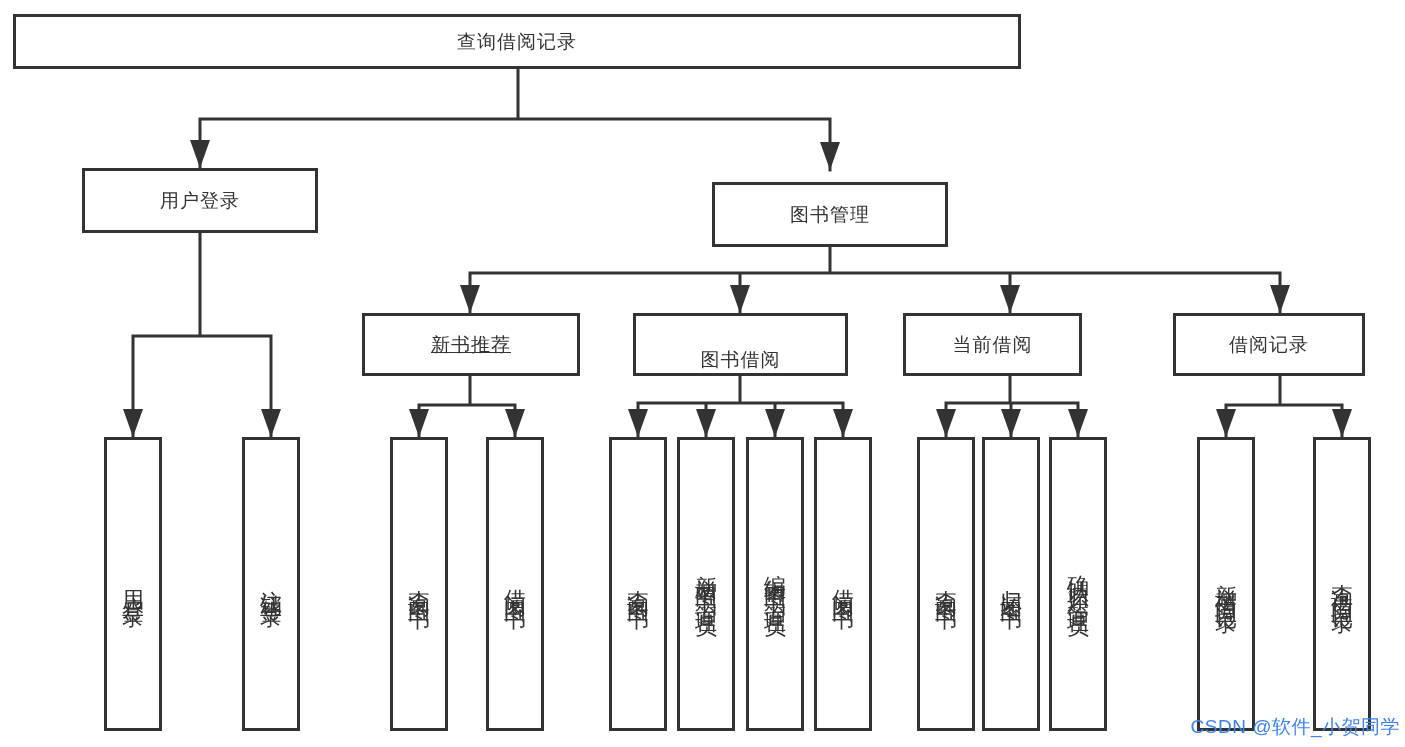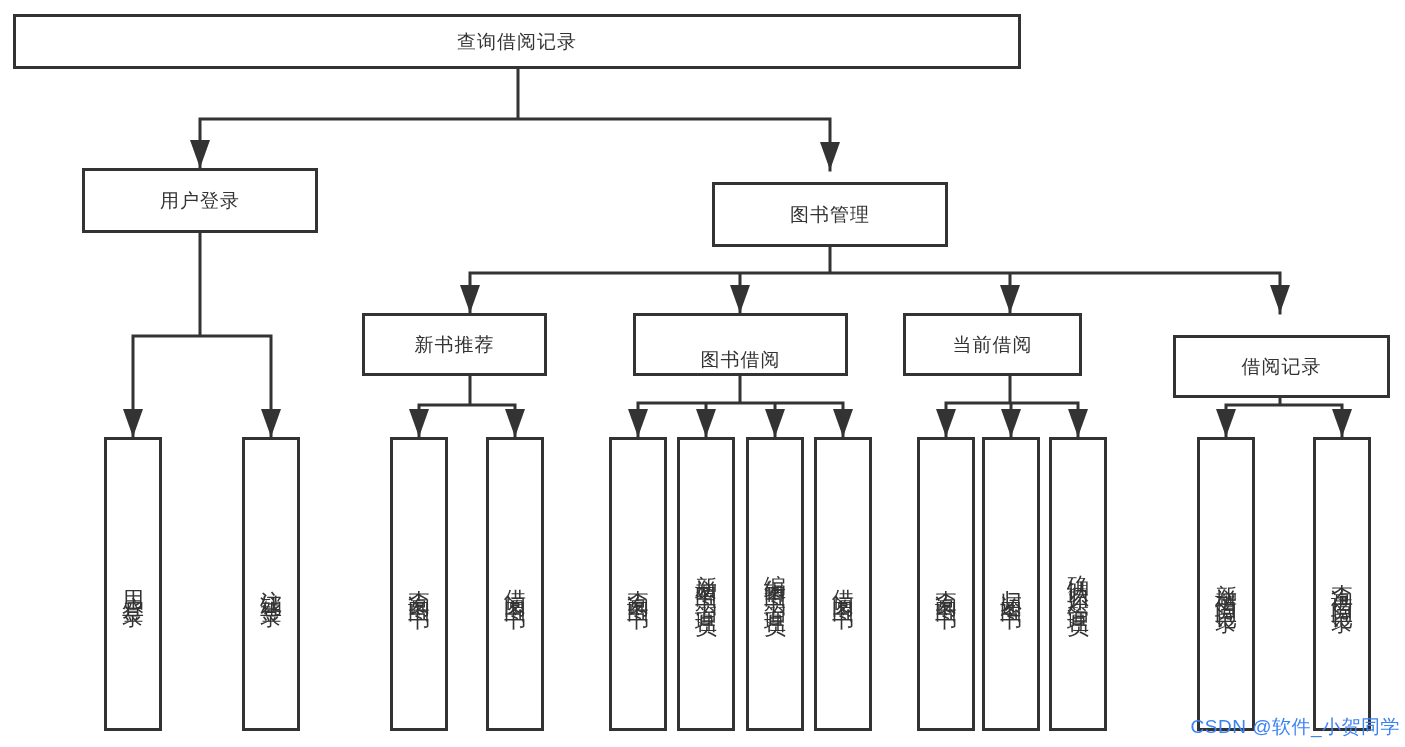--- a/index.html
+++ b/index.html
@@ -88,30 +88,30 @@
     <span>查询借阅记录</span>
   </div>
 
   <div class="node h" style="left:82px; top:168px; width:236px; height:65px;">
     <span>用户登录</span>
   </div>
   <div class="node h" style="left:712px; top:182px; width:236px; height:65px;">
     <span>图书管理</span>
   </div>
 
-  <div class="node h" style="left:362px; top:313px; width:185px; height:63px;">
+  <div class="node h" style="left:362px; top:313px; width:218px; height:63px;text-decoration:underline;">
     <span>新书推荐</span>
   </div>
   <div class="node h" style="left:633px; top:313px; width:215px; height:63px;align-items:flex-end;">
     <span>图书借阅</span>
   </div>
   <div class="node h" style="left:903px; top:313px; width:179px; height:63px;">
     <span>当前借阅</span>
   </div>
-  <div class="node h" style="left:1173px; top:313px; width:217px; height:63px;margin-top:22px;">
+  <div class="node h" style="left:1173px; top:313px; width:192px; height:63px;">
     <span>借阅记录</span>
   </div>
 
   <div class="node leaf" style="left:104px; top:437px; width:58px; height:294px;">
     <span>用户登录</span>
   </div>
   <div class="node leaf" style="left:242px; top:437px; width:58px; height:294px;">
     <span>注销登录</span>
   </div>
 

